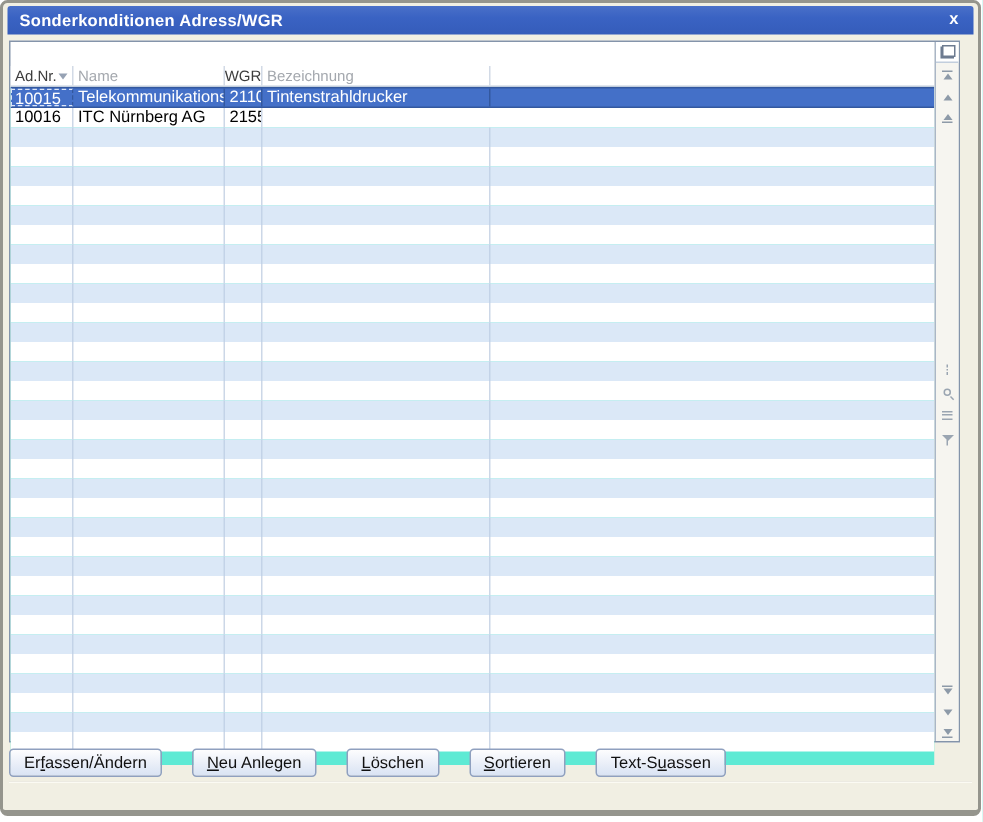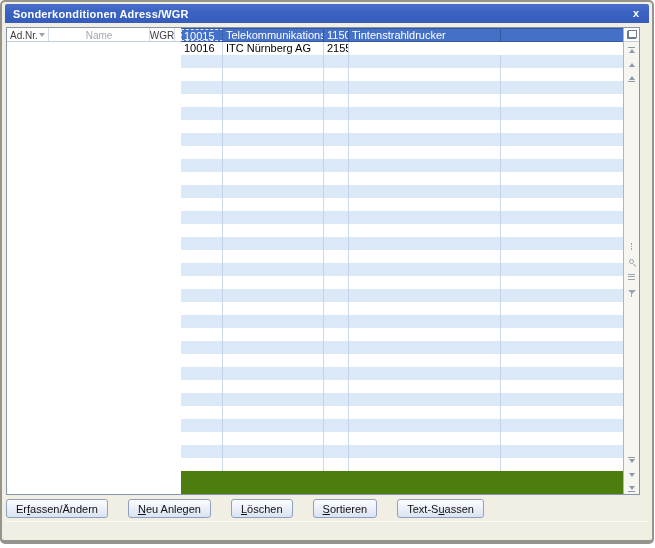--- a/index.html
+++ b/index.html
@@ -11,31 +11,31 @@
   
   .titlebar{position:absolute;left:3px;right:3px;top:2px;height:19px;
     background:linear-gradient(#4a70c9,#3a63c3 40%,#355cba);
     border-radius:2px 2px 0 0;display:flex;align-items:center;
     padding:0 8px;color:#fff;}
   .titlebar .ttl{font-size:11px;font-weight:bold;flex:1;letter-spacing:.2px;}
   .titlebar .close{font-size:11px;font-weight:bold;cursor:default;padding:0 2px;line-height:11px;}
   
   .grid{position:absolute;left:4px;top:25px;width:634px;height:468px;
     border:1px solid #8494aa;background:#fff;display:flex;}
-  .grid-main{width:616px;height:100%;display:flex;overflow:hidden;}
+  .grid-main{width:616px;height:100%;display:flex;flex-direction:column;overflow:hidden;margin-top:16px;}
   .ghead{height:14px;display:flex;background:#fff;border-bottom:1px solid #c2cedd;flex:none;}
   .hcell{font-size:10px;padding:1px 3px 0 3px;border-right:1px solid #d2dae6;
     display:flex;align-items:center;white-space:nowrap;overflow:hidden;}
   .hcell.dark{color:#3c3c3c;}
-  .hcell.lite{color:#a4a8ae;justify-content:center;}
+  .hcell.lite{color:#a4a8ae;}
   .sort{margin-left:auto;width:0;height:0;border-left:3px solid transparent;
     border-right:3px solid transparent;border-top:4px solid #96a2b4;}
   .c0{width:42px;}.c1{width:101px;}.c2{width:25px;justify-content:center;}.c3{width:152px;}
   .cf{flex:1;border-right:none !important;}
-  .rows{flex:1;overflow:hidden;background:#4d7c0f;}
+  .rows{flex:1;overflow:hidden;background:#5eead4;}
   .trow{height:13px;display:flex;font-size:11px;line-height:12px;background:#fff;}
   .trow.alt{background:#dbe8f7;}
   .trow.sel{background:#4470c8;color:#fff;
     border-top:1px solid #33589f;border-bottom:1px solid #33589f;height:14px;}
   .cell{padding:0 3px;border-right:1px solid #ccd7e7;white-space:nowrap;overflow:hidden;}
   .trow.alt .cell{border-right-color:#c3d3e8;}
   .trow.sel .cell{border-right-color:#33589f;}
   .cell.num{}
   .cell.focus{border:1px dashed #dce6f8;text-align:left;padding:0 2px;}
   
@@ -93,27 +93,30 @@
         <div class="hcell c0 dark">
           <span>Ad.Nr.</span>
           <span class="sort"></span>
         </div>
         <div class="hcell c1 lite">
           <span>Name</span>
         </div>
         <div class="hcell c2 dark">
           <span>WGR</span>
         </div>
+        <div class="hcell c3 lite">
+          <span>Bezeichnung</span>
+        </div>
         <div class="hcell cf"></div>
       </div>
       <div class="rows">
           <div class="trow sel">
             <div class="cell c0 focus">10015</div>
             <div class="cell c1">Telekommunikationste</div>
-            <div class="cell c2">1150</div>
+            <div class="cell c2">2110</div>
             <div class="cell c3">Tintenstrahldrucker</div>
             <div class="cell cf"></div>
           </div>
           <div class="trow">
             <div class="cell c0 num">10016</div>
             <div class="cell c1">ITC Nürnberg AG</div>
             <div class="cell c2">2155</div>
             <div class="cell cf"></div>
           </div>
           <div class="trow alt">

